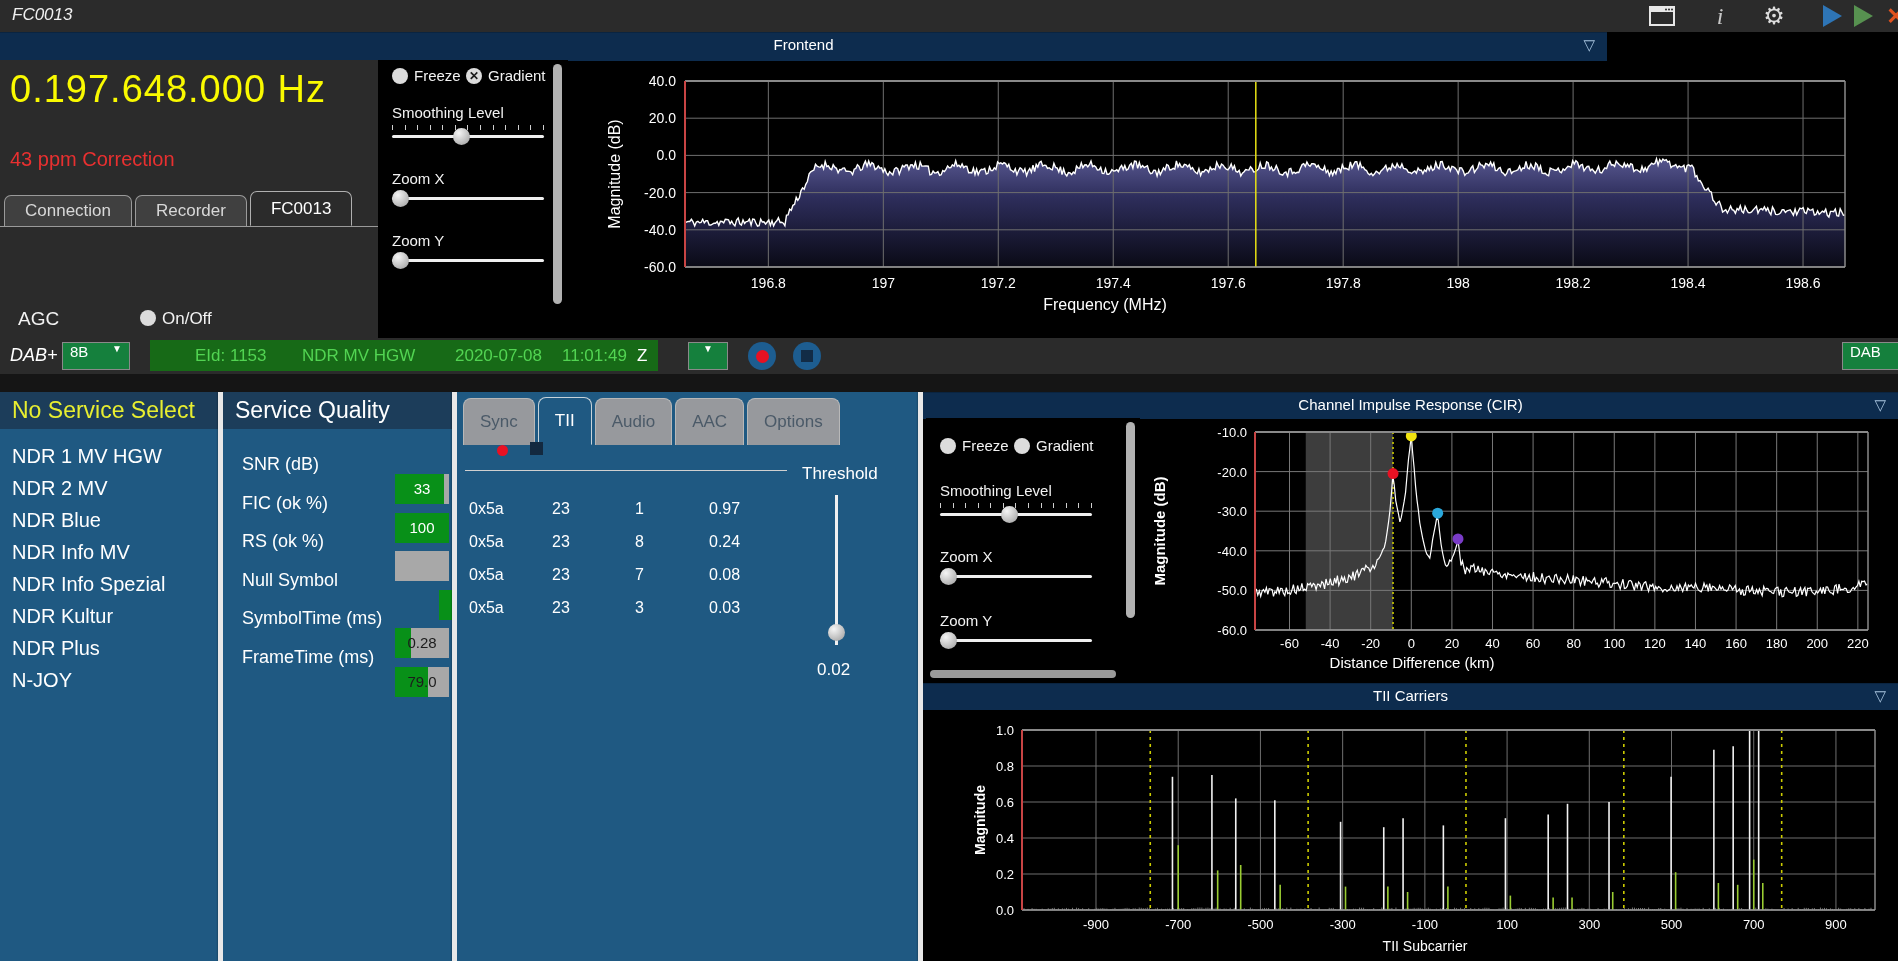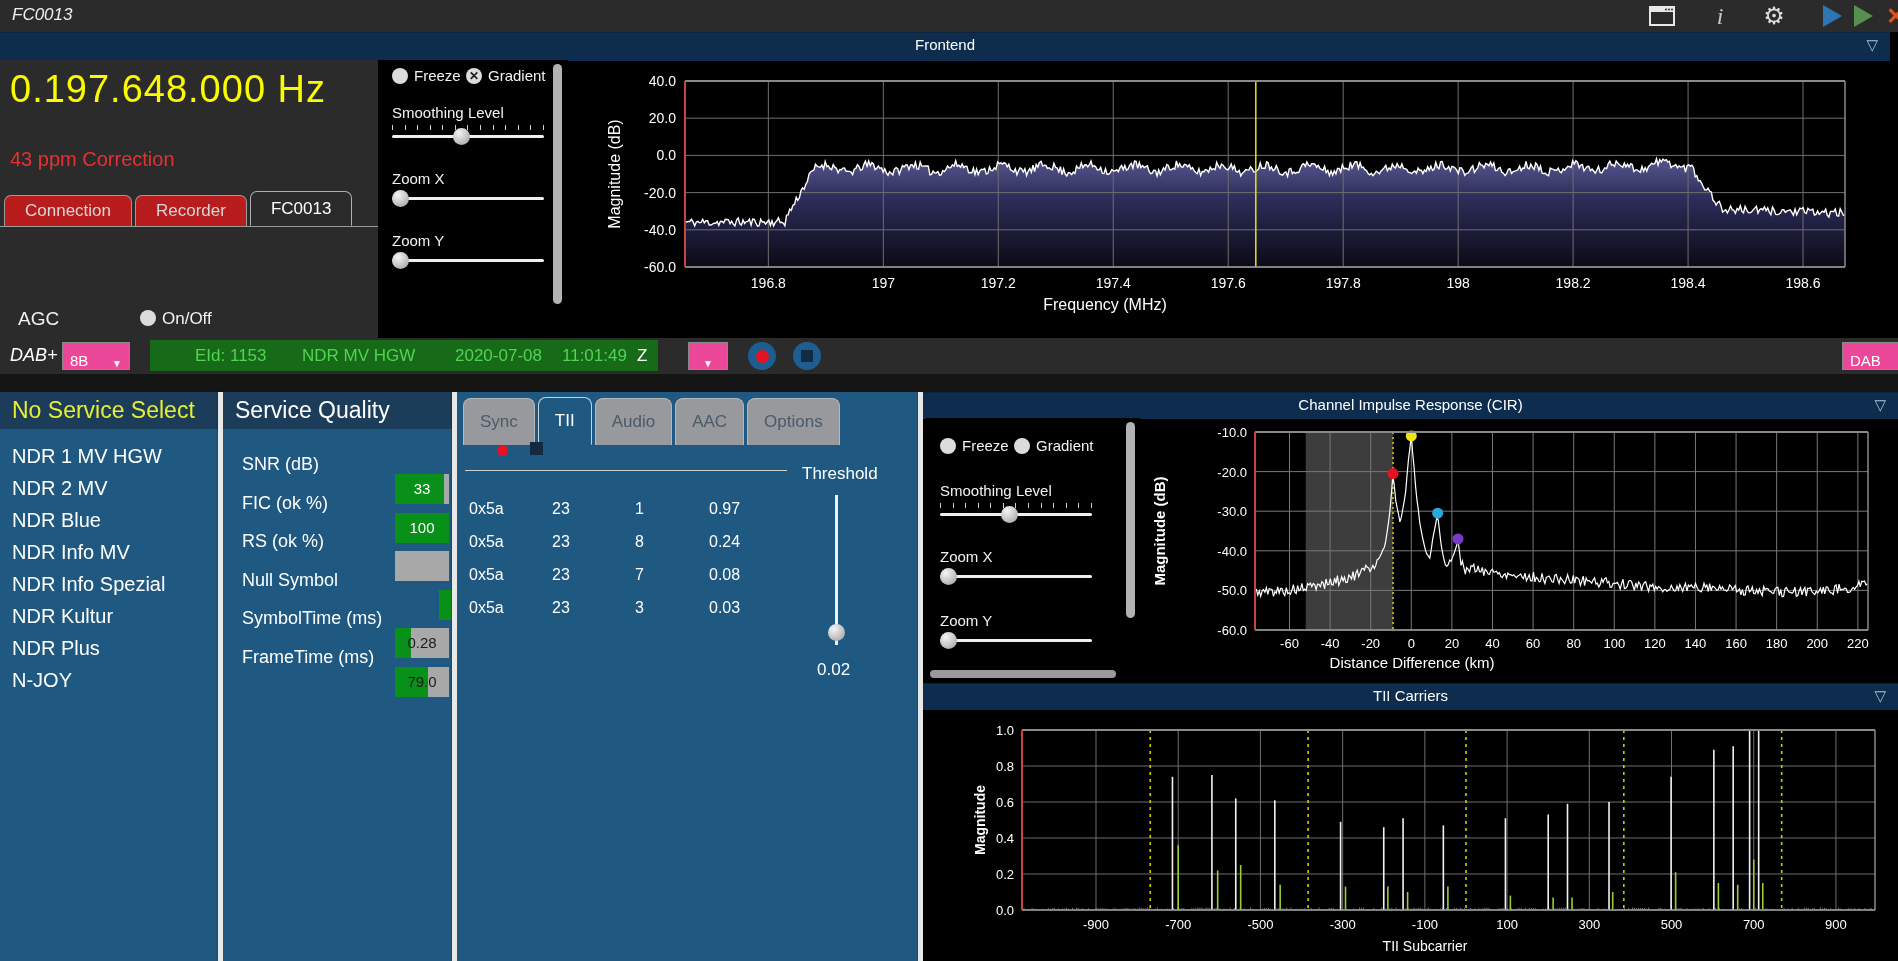--- a/index.html
+++ b/index.html
@@ -16,43 +16,43 @@
   
   .panel-header{background:#0d2c4e;border-top:1px solid #0a2440;}
   .panel-header .ph-title{position:absolute;top:3px;width:100%;text-align:center;font-size:15px;color:#fff;}
   .ph-caret{position:absolute;right:12px;top:3px;font-size:15px;color:#a8c4de;}
 
   
   #freq-panel{left:0;top:60px;width:378px;height:278px;background:#2b2b2b;overflow:hidden;}
   #freq-value{left:10px;top:8px;font-size:38px;color:#fafa00;letter-spacing:1px;white-space:nowrap;}
   #ppm{left:10px;top:88px;font-size:20px;color:#e83030;}
   #fc-tabs{left:4px;top:132px;height:34px;display:flex;align-items:flex-end;gap:3px;}
-  .fc-tab{height:30px;line-height:30px;padding:0 20px;font-size:17px;background:#b91c1c;color:#d8d8d8;
+  .fc-tab{height:30px;line-height:30px;padding:0 20px;font-size:17px;background:#404040;color:#d8d8d8;
           border:1px solid #9a9a9a;border-bottom:none;border-radius:7px 7px 0 0;}
   .fc-tab.active{background:#2b2b2b;color:#ffffff;border:1px solid #b0b0b0;border-bottom:1px solid #2b2b2b;height:33px;line-height:33px;}
   #fc-tabline{left:0;top:166px;width:378px;height:1px;background:#9a9a9a;}
   .ctl-label{font-size:19px;color:#f2f2f2;}
   .radio{width:16px;height:16px;border-radius:50%;background:#dcdcdc;}
   .radio.checked{display:flex;align-items:center;justify-content:center;color:#1a1a1a;font-size:12px;font-weight:bold;}
   .slider-knob{position:absolute;width:17px;height:17px;border-radius:50%;
                background:radial-gradient(circle at 35% 30%,#f5f5f5,#9a9a9a);}
 
   
   .controls{background:#000;}
   .small-label{font-size:15px;color:#f2f2f2;}
   .ticks{display:flex;justify-content:space-between;}
   .ticks i{width:1px;height:5px;background:#cfcfcf;}
   .vscroll{position:absolute;width:9px;border-radius:5px;background:#b2b2b2;}
   .hscroll{position:absolute;height:8px;border-radius:4px;background:#9a9a9a;}
 
   
   #dab-row{left:0;top:338px;width:1898px;height:36px;background:#2b2b2b;overflow:hidden;}
   #dab-mode{left:10px;top:7px;font-size:18px;font-style:italic;color:#fff;}
-  .combo{position:absolute;background:#ec4899;border:1px solid #8a8a8a;color:#fff;font-size:15px;
-         display:flex;align-items:flex-end;justify-content:space-between;padding:0 7px;}
+  .combo{position:absolute;background:#15803d;border:1px solid #8a8a8a;color:#fff;font-size:15px;
+         display:flex;align-items:flex-start;justify-content:space-between;padding:0 7px;}
   .combo .car{font-size:10px;color:#fff;}
   #status-green{left:150px;top:2px;width:508px;height:31px;background:#176a17;}
   .sg{position:absolute;top:6px;font-size:17px;color:#52d452;white-space:nowrap;}
   #rec-btn,#stop-btn{border-radius:50%;width:28px;height:28px;background:#1d5d90;display:flex;align-items:center;justify-content:center;}
   #rec-dot{width:13px;height:13px;border-radius:50%;background:#e81123;}
   #stop-sq{width:12px;height:12px;background:#122c46;}
 
   
   .gapstrip{left:0;top:374px;width:1898px;height:18px;background:#151515;}
   .bluepanel{background:#1f5982;overflow:hidden;}
@@ -100,21 +100,21 @@
     <div class="abs tb-icon" style="left:1760px;font-size:24px;color:#dcdcdc;">⚙</div>
     <div class="abs tb-icon" style="left:1818px;">
       <span class="tri" style="border-width:11px 0 11px 19px;border-color:transparent transparent transparent #2e75b6;"></span>
     </div>
     <div class="abs tb-icon" style="left:1849px;">
       <span class="tri" style="border-width:11px 0 11px 19px;border-color:transparent transparent transparent #579150;"></span>
     </div>
     <div class="abs tb-icon" style="left:1882px;font-size:23px;font-weight:bold;color:#e0521e;">✕</div>
   </div>
 
-  <div class="abs panel-header" style="left:0;top:32px;width:1890px;height:28px;">
+  <div class="abs panel-header" style="left:0;top:32px;width:1607px;height:28px;">
     <span class="ph-title">Frontend</span>
     <span class="ph-caret">▽</span>
   </div>
 
   <div class="abs" id="freq-panel">
     <div class="abs" id="freq-value">0.197.648.000 Hz</div>
     <div class="abs" id="ppm">43 ppm Correction</div>
     <div class="abs" id="fc-tabs">
         <div class="fc-tab">Connection</div>
         <div class="fc-tab">Recorder</div>

